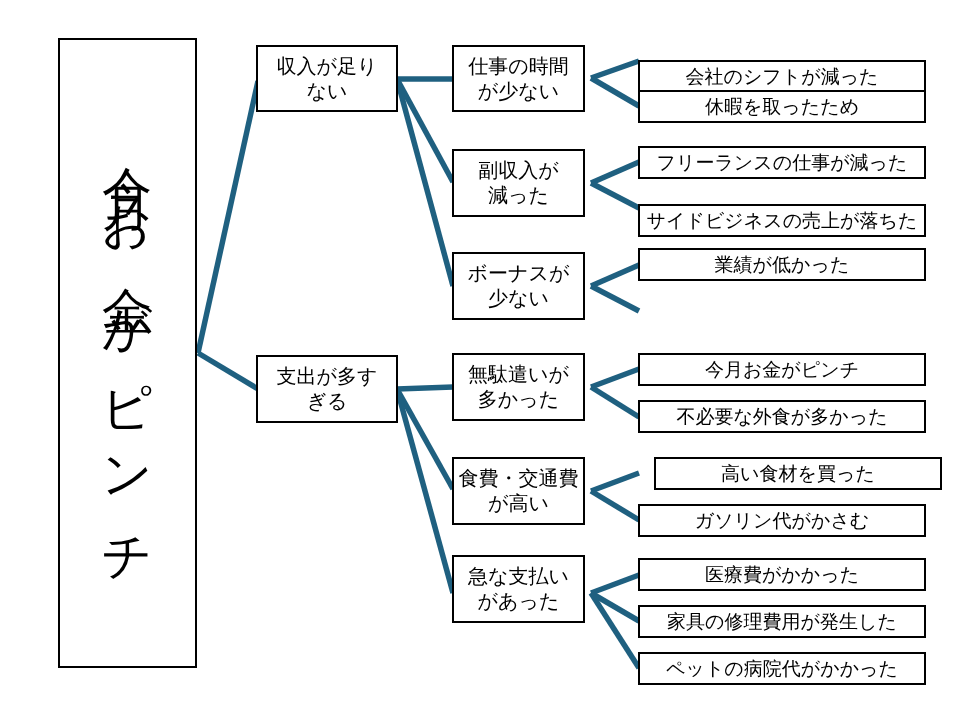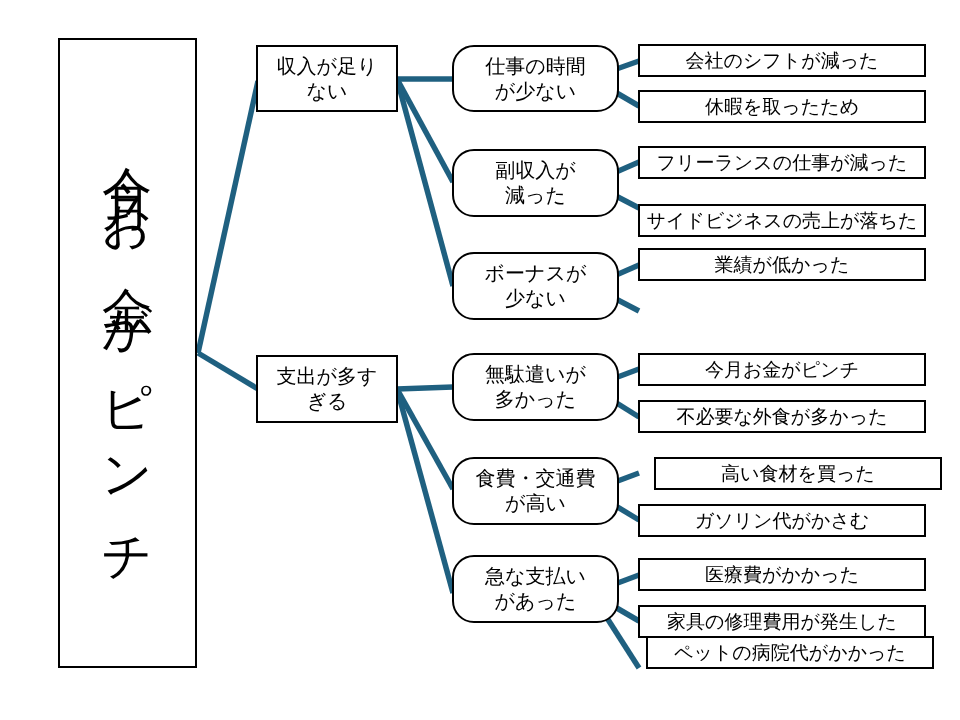--- a/index.html
+++ b/index.html
@@ -48,25 +48,24 @@
     line-height: 1;
     white-space: nowrap;
   }
   .mid-node {
     width: 142px;
     font-size: 20px;
     line-height: 1.25;
     white-space: pre-line;
   }
   .cause-node {
-    left: 452px; width: 167px; height: 68px;
+    left: 452px; width: 133px; height: 68px;
     font-size: 20px;
     line-height: 1.25;
     white-space: pre-line;
-    border-radius: 22px;
   }
   .leaf-node {
     left: 638px; width: 288px; height: 33px;
     font-size: 19px;
     line-height: 1;
     white-space: nowrap;
   }
 </style>
 </head>
 <body>
@@ -121,26 +120,26 @@
 減った</div>
   <div class="node cause-node" style="top:252px;">ボーナスが
 少ない</div>
   <div class="node cause-node" style="top:353px;">無駄遣いが
 多かった</div>
   <div class="node cause-node" style="top:457px;">食費・交通費
 が高い</div>
   <div class="node cause-node" style="top:555px;">急な支払い
 があった</div>
 
-  <div class="node leaf-node" style="top:44px;">会社のシフトが減った</div>
+  <div class="node leaf-node" style="top:60px;">会社のシフトが減った</div>
   <div class="node leaf-node" style="top:90px;">休暇を取ったため</div>
   <div class="node leaf-node" style="top:146px;">フリーランスの仕事が減った</div>
   <div class="node leaf-node" style="top:204px;">サイドビジネスの売上が落ちた</div>
   <div class="node leaf-node" style="top:248px;">業績が低かった</div>
   <div class="node leaf-node" style="top:353px;">今月お金がピンチ</div>
   <div class="node leaf-node" style="top:400px;">不必要な外食が多かった</div>
   <div class="node leaf-node" style="top:457px;margin-left:16px;">高い食材を買った</div>
   <div class="node leaf-node" style="top:504px;">ガソリン代がかさむ</div>
   <div class="node leaf-node" style="top:558px;">医療費がかかった</div>
   <div class="node leaf-node" style="top:605px;">家具の修理費用が発生した</div>
-  <div class="node leaf-node" style="top:636px;margin-left:8px;">ペットの病院代がかかった</div>
+  <div class="node leaf-node" style="top:652px;">ペットの病院代がかかった</div>
 
 </div>
 
 </body></html>

